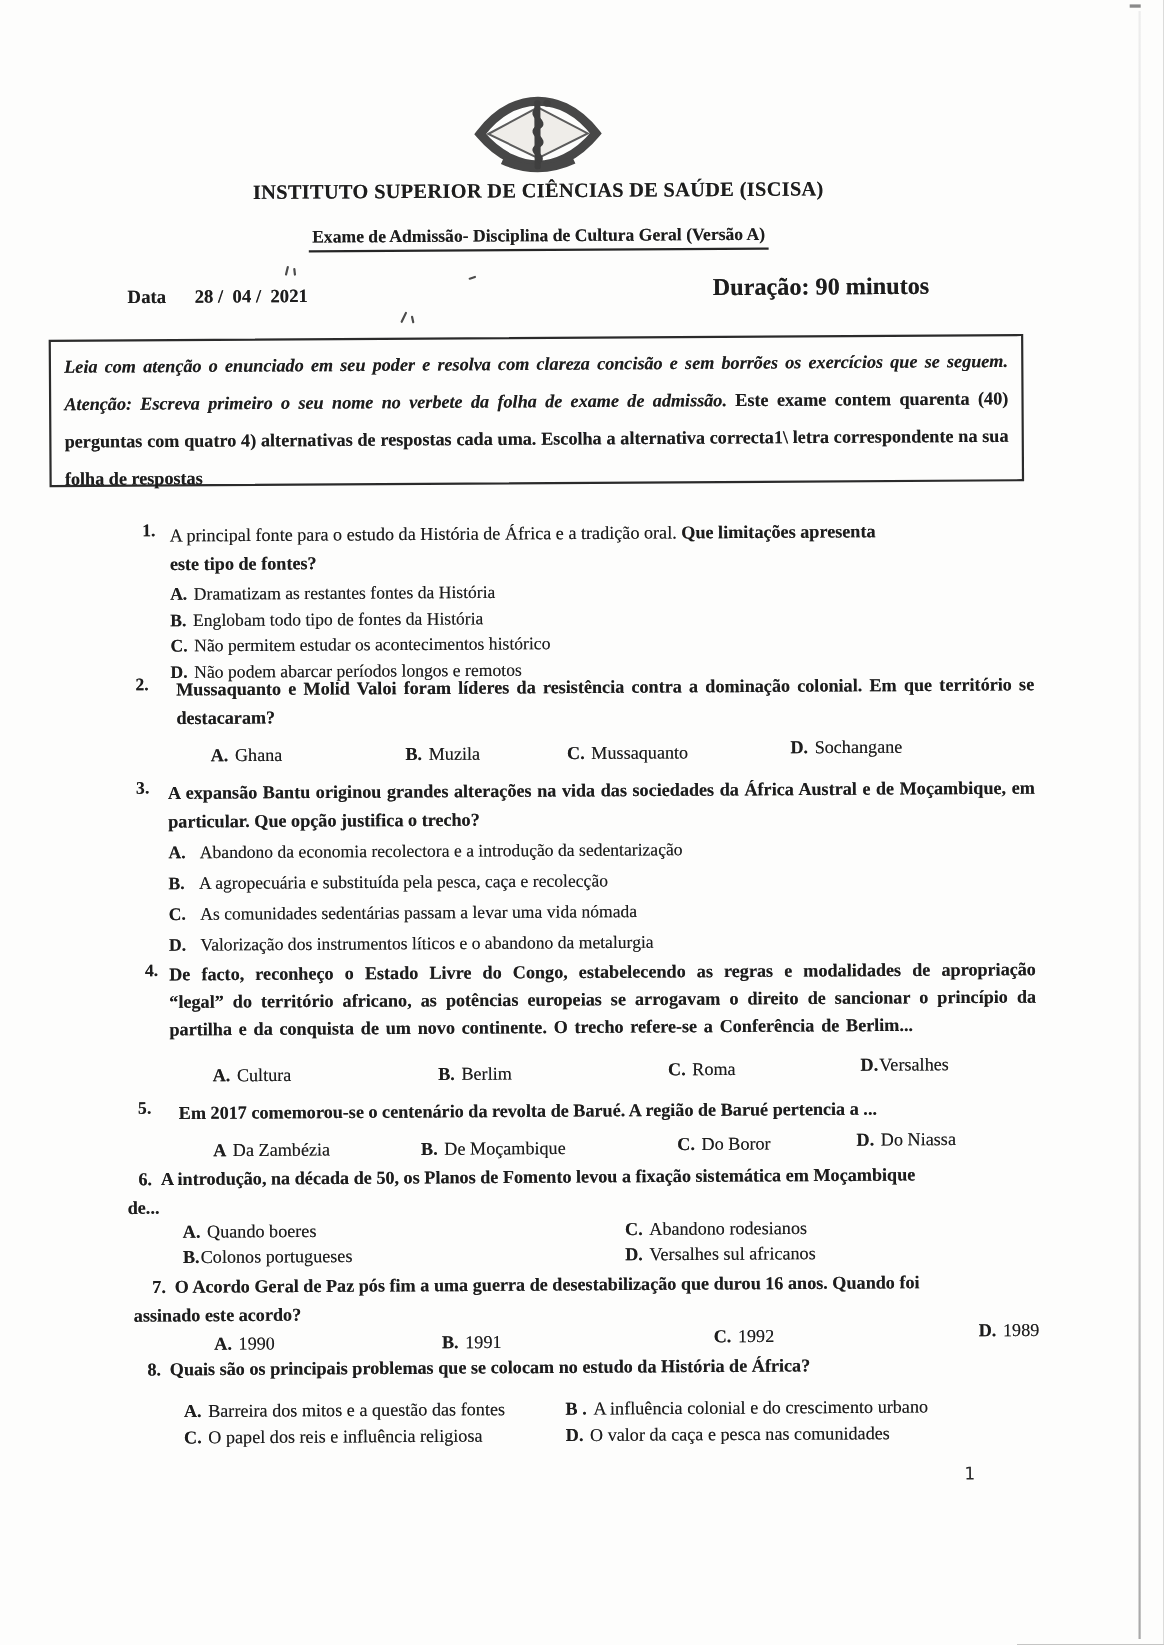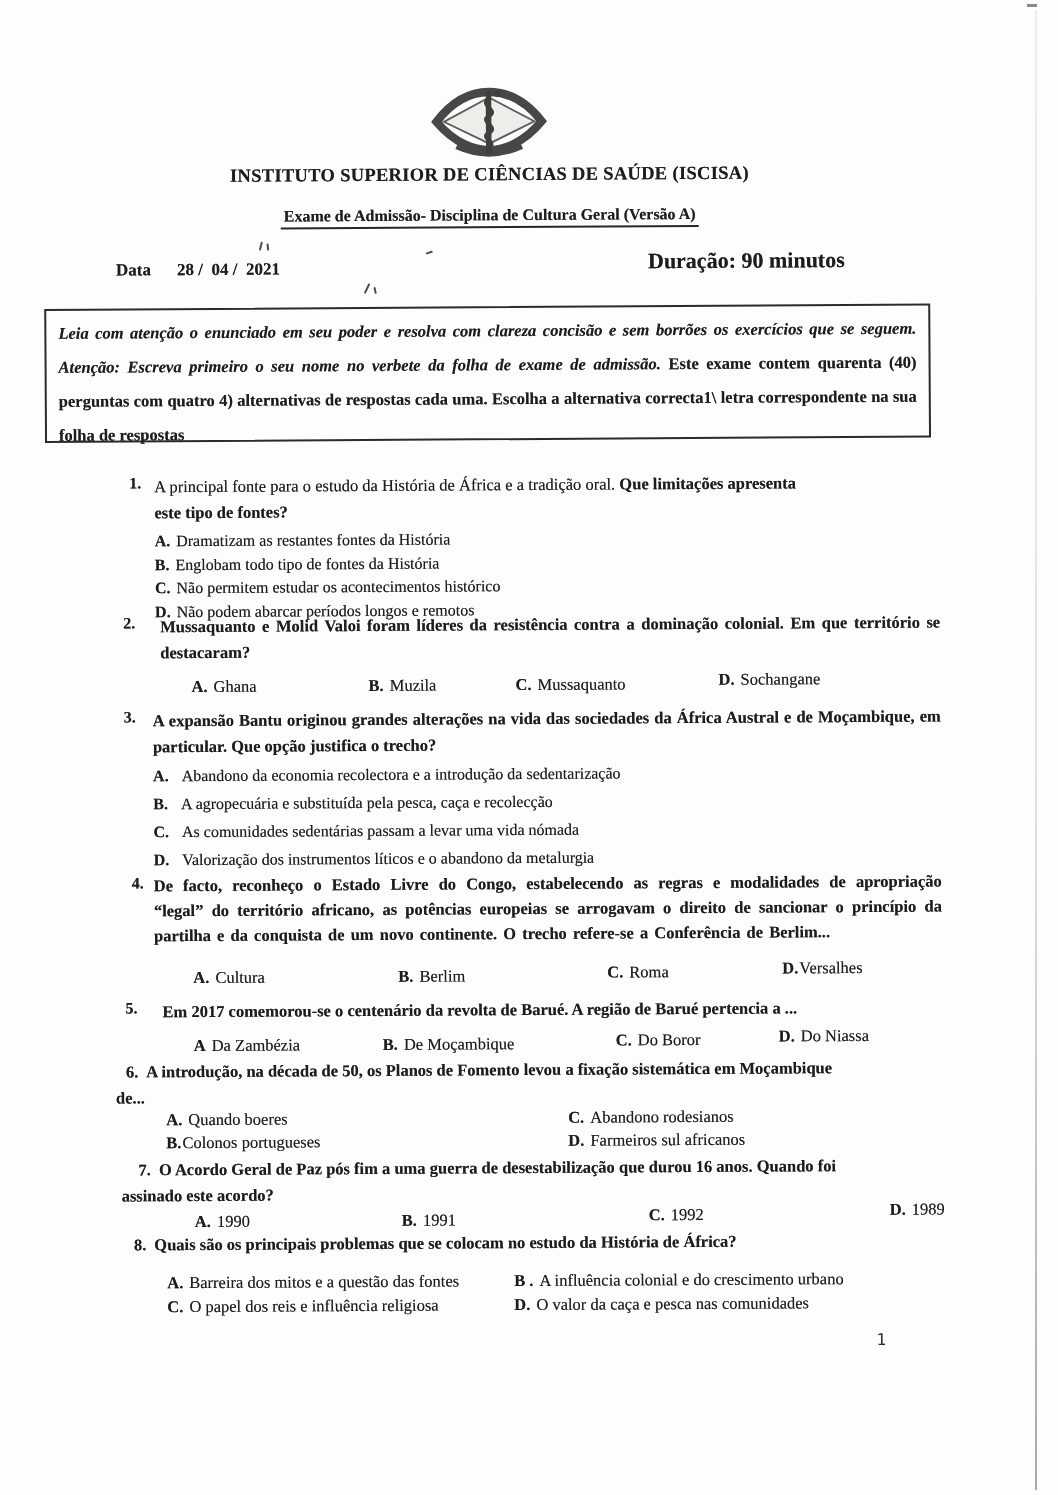--- a/index.html
+++ b/index.html
@@ -176,21 +176,21 @@
     </div>
 
     <div class="q ink" id="q6">
       <div class="q-par" style="text-indent:5px">
         <span class="q-num-inline">6.</span><span>A introdução, na década de 50, os Planos de Fomento levou a fixação sistemática em Moçambique</span><br><span style="margin-left:-5px">de...</span>
       </div>
       <div class="grid-opts">
         <span class="opt" style="left:45px;top:0"><span class="opt-letter">A.</span><span>Quando boeres</span></span>
         <span class="opt" style="left:447px;top:0"><span class="opt-letter">C.</span><span>Abandono rodesianos</span></span>
         <span class="opt" style="left:45px;top:23px"><span class="opt-letter" style="margin-right:1px">B.</span><span>Colonos portugueses</span></span>
-        <span class="opt" style="left:447px;top:23px"><span class="opt-letter">D.</span><span>Farmeiros sul africanos</span></span>
+        <span class="opt" style="left:447px;top:23px"><span class="opt-letter">D.</span><span>Versalhes sul africanos</span></span>
       </div>
     </div>
 
     <div class="q ink" id="q7">
       <div class="q-par" style="text-indent:17px">
         <span class="q-num-inline">7.</span><span>O Acordo Geral de Paz pós fim a uma guerra de desestabilização que durou 16 anos. Quando foi</span><br><span>assinado este acordo?</span>
       </div>
       <div class="row-opts">
         <span class="opt" style="left:45px"><span class="opt-letter">A.</span><span>1990</span></span>
         <span class="opt" style="left:252px"><span class="opt-letter">B.</span><span>1991</span></span>

